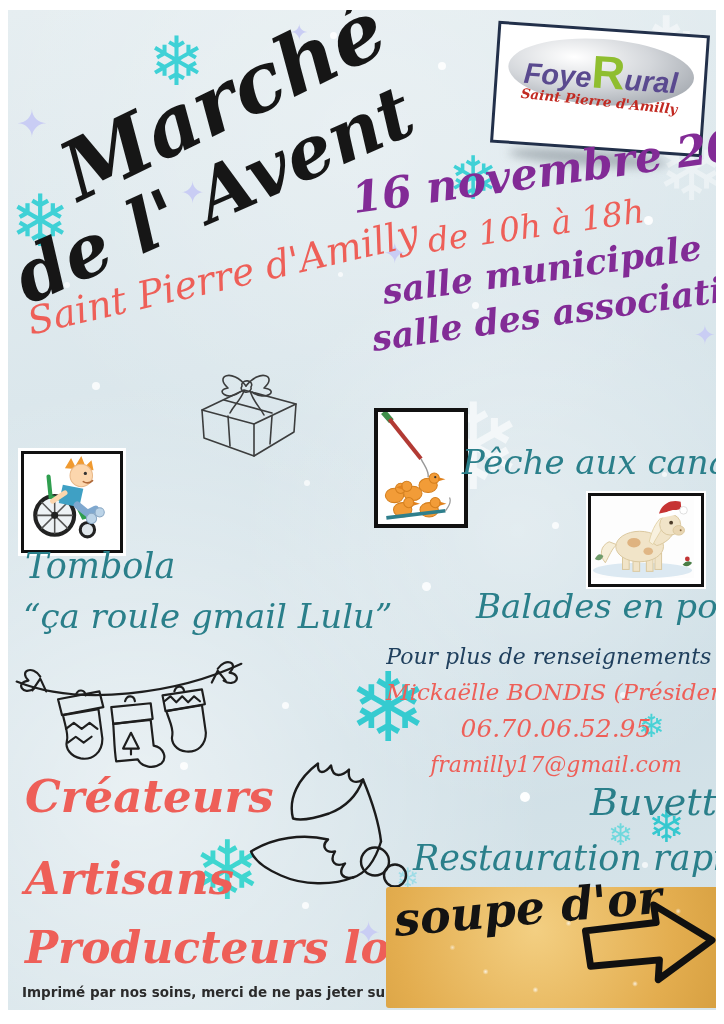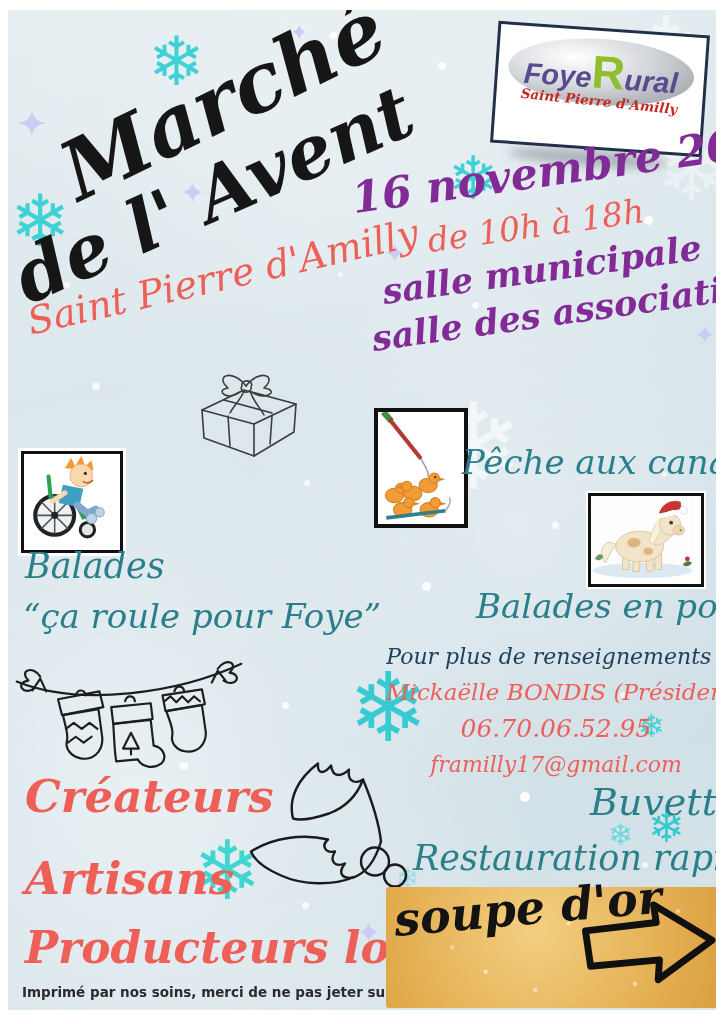--- a/index.html
+++ b/index.html
@@ -158,22 +158,22 @@
       <circle cx="56" cy="21" r="11" fill="#fcd6ad" stroke="#e8b888"></circle>
       <circle cx="60" cy="19" r="1.6" fill="#333"></circle>
       <path d="M58,27 q5,3 9,-1" fill="none" stroke="#b06a3a" stroke-width="1.6" stroke-linecap="round"></path>
       <path d="M38,30 L58,34 L54,52 L34,48 Z" fill="#3fa0c4"></path>
       <line x1="40" y1="38" x2="28" y2="46" stroke="#fcd6ad" stroke-width="5" stroke-linecap="round"></line>
       <path d="M52,50 L62,58 L70,54" fill="none" stroke="#7fa8cf" stroke-width="7" stroke-linecap="round"></path>
       <circle cx="66" cy="63" r="5" fill="#bcd4e8" stroke="#8aa8c4"></circle>
       <circle cx="74" cy="57" r="4.5" fill="#bcd4e8" stroke="#8aa8c4"></circle>
     </svg>
   </div>
-  <div class="txt script teal" style="left:17px;top:536px;font-size:35px">Balades</div>
-  <div class="txt script teal" style="left:15px;top:586px;font-size:34px">“ça roule pour Foye”</div>
+  <div class="txt script teal" style="left:17px;top:536px;font-size:35px">Tombola</div>
+  <div class="txt script teal" style="left:15px;top:586px;font-size:34px">“ça roule gmail Lulu”</div>
 
   <div class="photo" style="left:366px;top:398px;width:86px;height:112px;border:4px solid #111">
     <svg width="86" height="112" viewBox="0 0 84 110">
       <line x1="5" y1="0" x2="13" y2="9" stroke="#3f8f4a" stroke-width="6"></line>
       <line x1="11" y1="7" x2="42" y2="46" stroke="#b23a34" stroke-width="4"></line>
       <path d="M42,46 C46,54 50,58 49,64" fill="none" stroke="#999" stroke-width="1.4"></path>
       <g>
         <ellipse cx="49" cy="72" rx="9" ry="7" fill="#f29c38" stroke="#d47f1e"></ellipse>
         <circle cx="55" cy="65" r="5" fill="#f29c38" stroke="#d47f1e"></circle>
         <polygon points="59,64 66,66 59,68" fill="#e0821e"></polygon>

